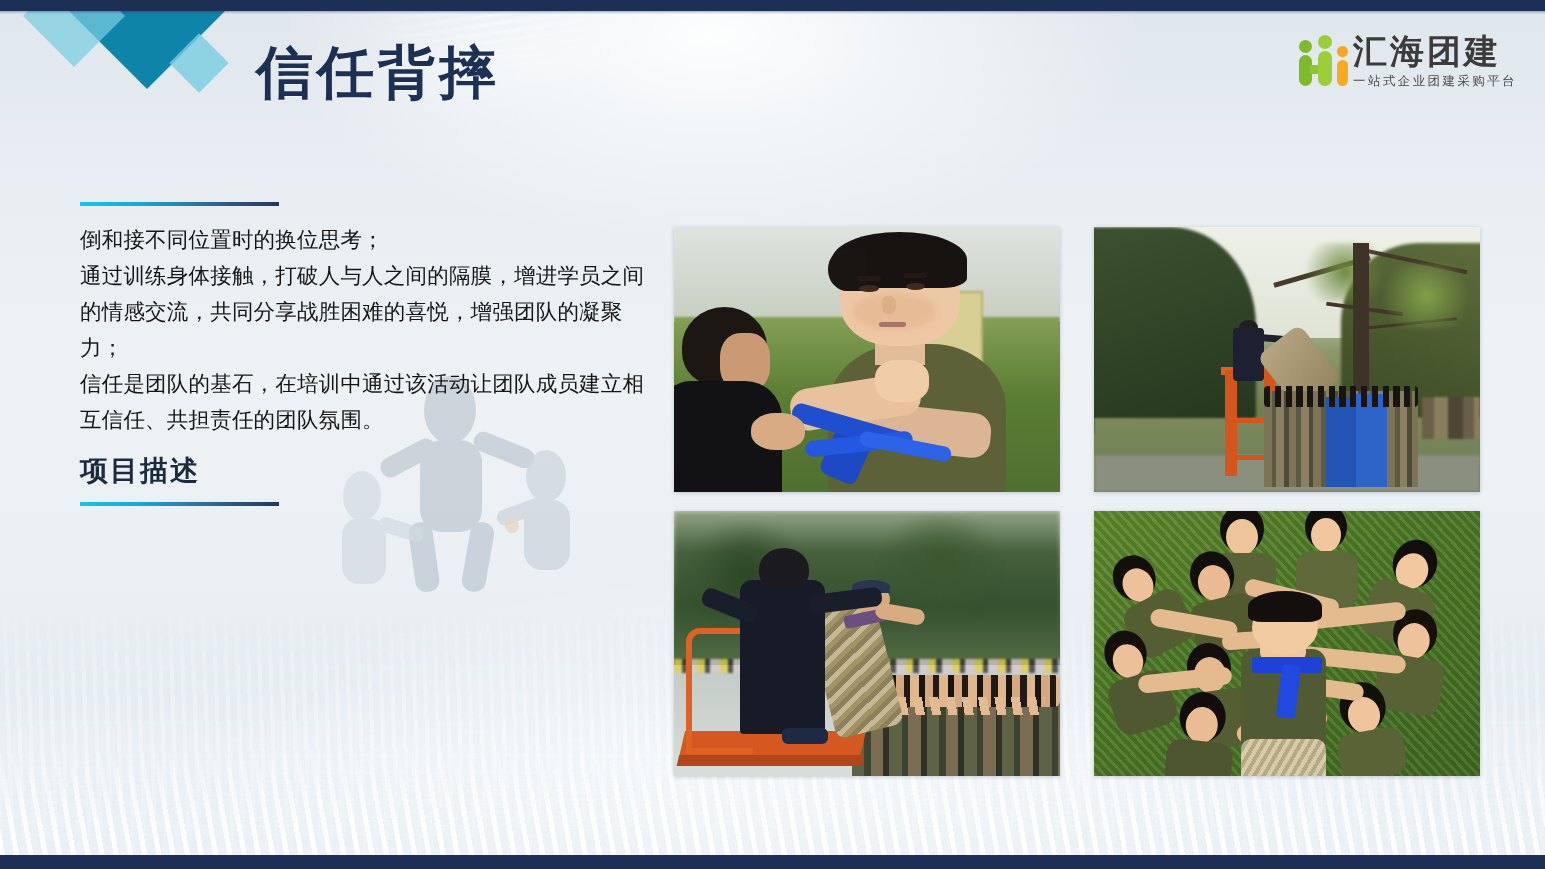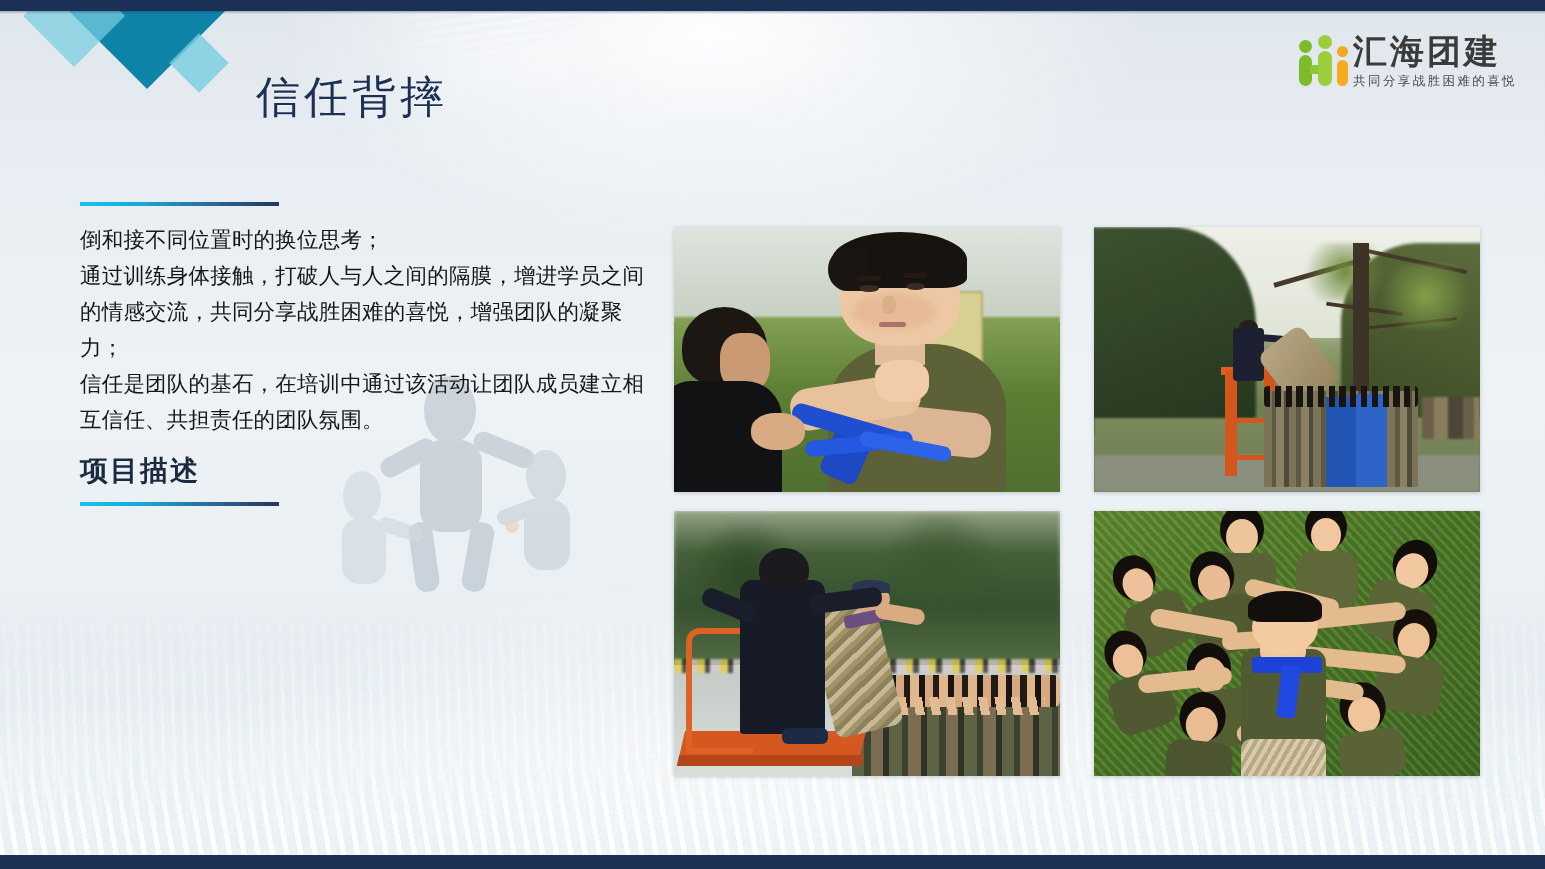--- a/index.html
+++ b/index.html
@@ -54,22 +54,22 @@
 
   
   .deco{position:absolute;left:0;top:-58px;width:300px;height:200px;z-index:6;}
   .dia{position:absolute;transform:rotate(45deg);}
   .dia-main{left:72px;top:-34px;width:150px;height:150px;background:#0e84a8;}
   .dia-s1{left:38px;top:38px;width:72px;height:72px;background:rgba(120,205,225,0.72);}
   .dia-s2{left:178px;top:100px;width:42px;height:42px;background:rgba(120,205,225,0.80);}
 
   
   .title{
-    position:absolute;left:256px;top:75px;z-index:7;
-    font-size:44px;font-weight:400;color:#1b3054;letter-spacing:4px;
+    position:absolute;left:256px;top:44px;z-index:7;
+    font-size:57px;font-weight:700;color:#1b3054;letter-spacing:4px;
     line-height:1;text-shadow:0 1px 0 rgba(255,255,255,.5);
   }
 
   
   .logo{position:absolute;right:28px;top:34px;z-index:7;display:flex;align-items:flex-start;gap:8px;}
   .logo-mark{position:relative;width:48px;height:54px;flex:none;}
   .fig{position:absolute;border-radius:7px;}
   .fig-head{border-radius:50%;}
   .f1-head{left:2px;top:6px;width:13px;height:13px;background:#7dbb2a;}
   .f1-body{left:2px;top:21px;width:13px;height:31px;background:#7dbb2a;}
@@ -256,21 +256,21 @@
       <div class="fig fig-head f1-head"></div>
       <div class="fig f1-body"></div>
       <div class="fig f-bar"></div>
       <div class="fig fig-head f2-head"></div>
       <div class="fig f2-body"></div>
       <div class="fig fig-head f3-head"></div>
       <div class="fig f3-body"></div>
     </div>
     <div class="logo-txt">
       <div class="logo-name">汇海团建</div>
-      <div class="logo-sub">共同分享战胜困难的喜悦</div>
+      <div class="logo-sub">一站式企业团建采购平台</div>
     </div>
   </div>
 
   <div class="content">
     <div class="sec-rule"></div>
     <div class="para" style="white-space:pre-line">倒和接不同位置时的换位思考；
 通过训练身体接触，打破人与人之间的隔膜，增进学员之间的情感交流，共同分享战胜困难的喜悦，增强团队的凝聚力；
 信任是团队的基石，在培训中通过该活动让团队成员建立相互信任、共担责任的团队氛围。</div>
 
     <div class="sec-head sec2">项目描述</div>

